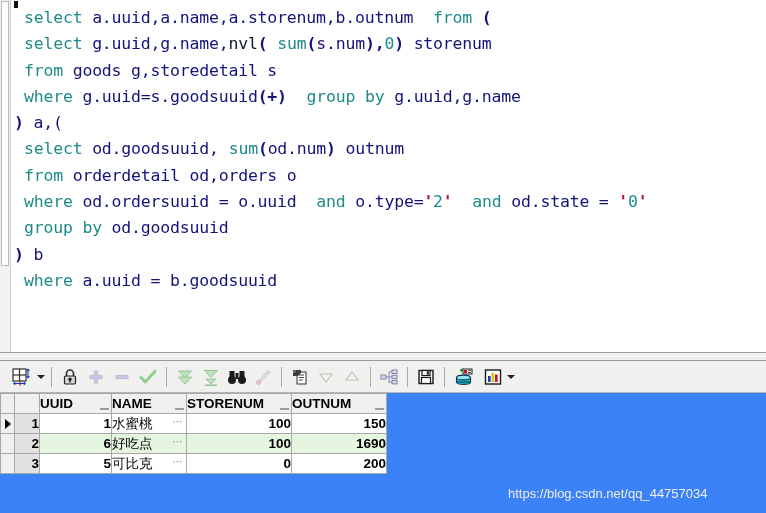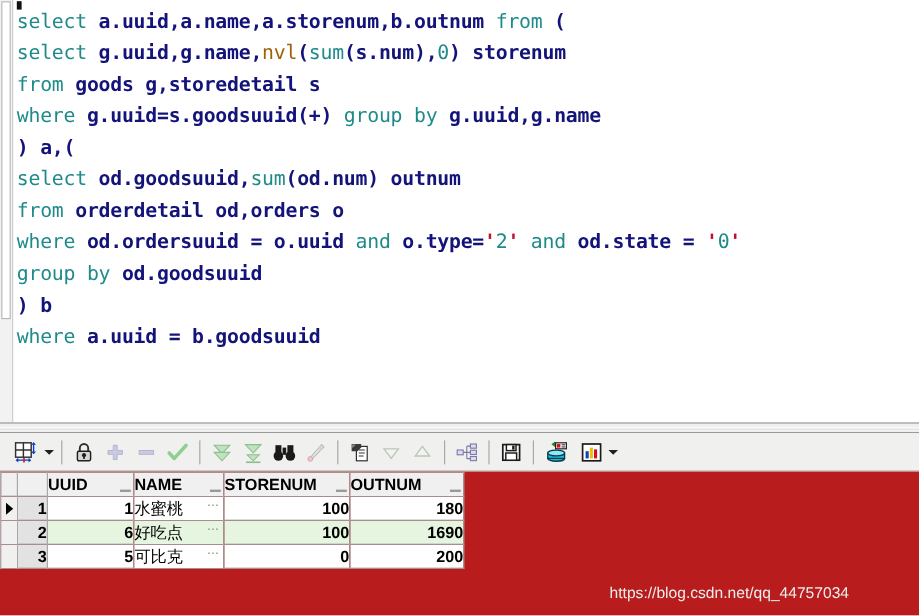--- a/index.html
+++ b/index.html
@@ -49,23 +49,23 @@
     position: absolute;
     left: 14px; top: 5px;
     width: 752px; height: 345px;
     font-family: "DejaVu Sans Mono", "Liberation Mono", monospace;
     font-size: 16.5px;
     line-height: 26.3px;
     white-space: pre;
     letter-spacing: -0.2px;
   }
   .code-line { height: 26.3px; }
-  .kw   { color: #1f8a8a; }          
-  .id   { color: #13137a; font-weight: bold; }  
-  .fn   { color: #a16207; }          
+  .kw   { color: #1f8a8a; margin-left: 10px; }          
+  .id   { color: #13137a; font-weight: normal; }  
+  .fn   { color: #0f172a; }          
   .num  { color: #1f8a8a; }
   .punc { color: #13137a; font-weight: bold; }
   .q    { color: #c01038; font-weight: bold; }  
   .str  { color: #1f8a8a; }
 
   
   .splitter {
     position: absolute;
     left: 0; top: 352px;
     width: 766px; height: 9px;
@@ -117,21 +117,21 @@
     border-left: 4px solid transparent;
     border-right: 4px solid transparent;
     border-top: 4px solid #202020;
   }
 
   
   .grid-wrap {
     position: absolute;
     left: 0; top: 393px;
     width: 766px; height: 120px;
-    background: #b91c1c;
+    background: #3b82f6;
     overflow: hidden;
   }
   table.grid {
     border-collapse: collapse;
     table-layout: fixed;
     font-family: "Liberation Sans", sans-serif;
     font-size: 13px;
   }
   table.grid th, table.grid td {
     border: 1px solid #a8a8a8;
@@ -423,21 +423,21 @@
       </thead>
       <tbody id="grid-body">
           <tr class="norm">
             <td class="rowmark">
               <span class="sel-tri"></span>
             </td>
             <td class="rownum">1</td>
             <td class="cell-num"><span>1</span></td>
             <td class="cell-text"><span>水蜜桃</span><span class="dots">⋯</span></td>
             <td class="cell-num"><span>100</span></td>
-            <td class="cell-num"><span>180</span></td>
+            <td class="cell-num"><span>150</span></td>
           </tr>
           <tr class="alt">
             <td class="rowmark"></td>
             <td class="rownum">2</td>
             <td class="cell-num"><span>6</span></td>
             <td class="cell-text"><span>好吃点</span><span class="dots">⋯</span></td>
             <td class="cell-num"><span>100</span></td>
             <td class="cell-num"><span>1690</span></td>
           </tr>
           <tr class="norm">

